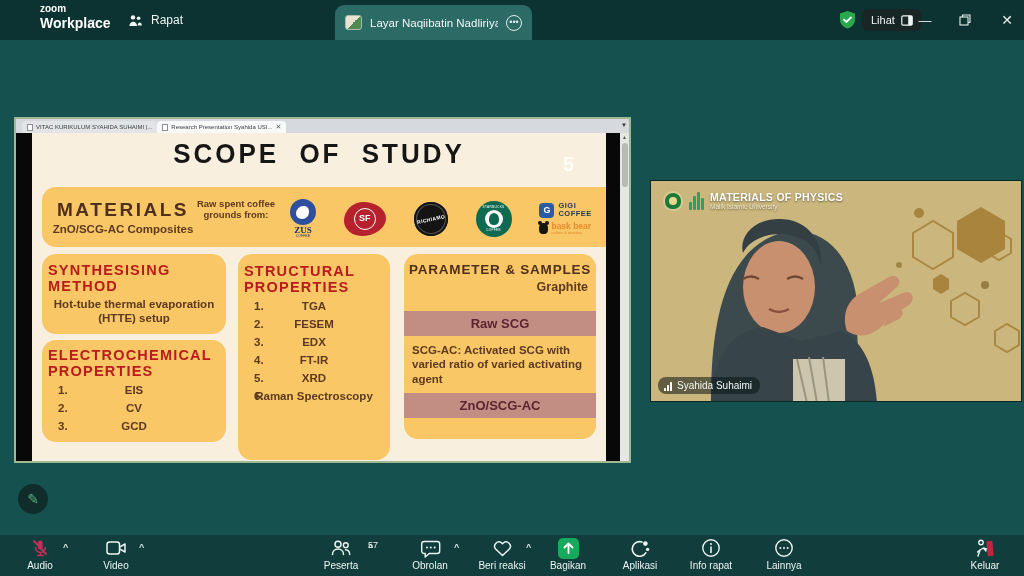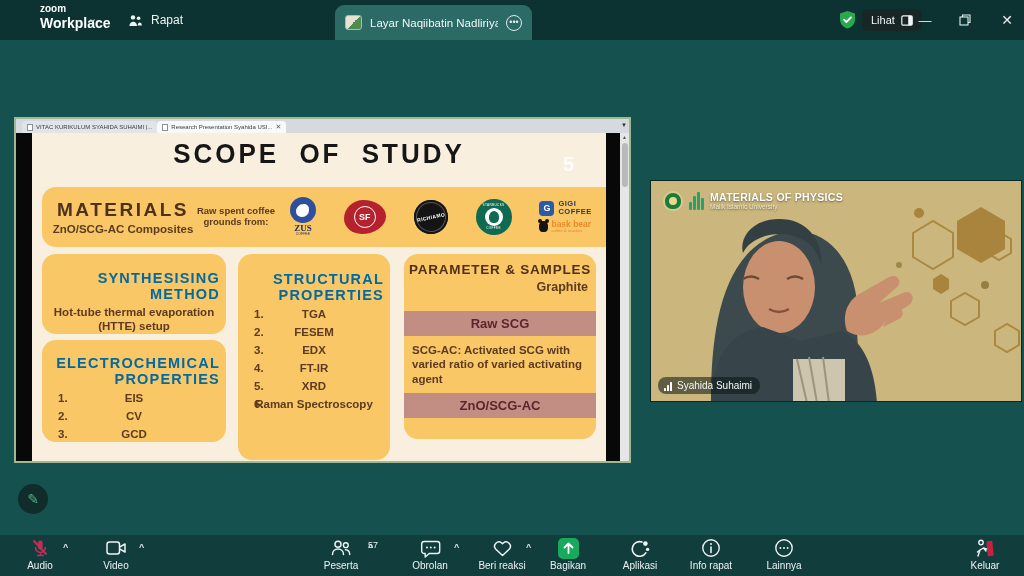--- a/index.html
+++ b/index.html
@@ -37,21 +37,21 @@
   .lb-l { width:16px; } .lb-r { width:14px; }
   .vscroll { width:9px; background:#e6e6e6; position:relative; }
   .vscroll .up { position:absolute; top:0; left:0; width:9px; height:9px; font-size:5px; color:#555; text-align:center; line-height:9px; }
   .vscroll .thumb { position:absolute; top:10px; left:1.5px; width:6px; height:44px; background:#b9b9b9; border-radius:3px; }
 
   
   .slide { position:relative; flex:1; background:#f8efdf; color:#5d3a21; overflow:hidden; }
   .slide-title { position:absolute; top:5px; left:0; right:0; text-align:center; font-size:26px; font-weight:800; letter-spacing:3px; word-spacing:10px; color:#161616; transform:scaleY(1.08); }
   .page-num { position:absolute; top:20px; right:32px; font-size:20px; font-weight:700; color:rgba(255,255,255,0.85); }
   .panel { background:#f9c765; border-radius:14px; color:#5d3a21; }
-  .materials { position:absolute; left:10px; top:54px; width:648px; height:60px; display:flex; align-items:center; padding:4px 8px; }
+  .materials { position:absolute; left:10px; top:54px; width:648px; height:60px; display:flex; align-items:flex-start; padding:12px 8px; }
   .mat-head { width:146px; text-align:center; }
   .mat-head .h { font-size:19px; font-weight:800; letter-spacing:2.5px; color:#4f301a; }
   .mat-head .s { font-size:11.5px; font-weight:800; margin-top:2px; }
   .mat-note { width:80px; font-size:9.5px; font-weight:700; text-align:center; line-height:1.15; }
   .logos { flex:1; display:flex; align-items:center; justify-content:space-around; }
   .lg-col { text-align:center; line-height:1; }
   .lg-circ { border-radius:50%; margin:0 auto; display:flex; align-items:center; justify-content:center; }
   .zus-c { width:26px; height:26px; background:#2e4f9e; }
   .zus-c i { width:13px; height:13px; background:#fff; border-radius:60% 40% 55% 45%; }
   .zus-n { font-family:"Liberation Serif",serif; font-size:9px; font-weight:700; color:#1d2e66; margin-top:1px; }
@@ -70,21 +70,21 @@
   .bear { width:9px; height:11px; background:#141414; border-radius:45% 45% 40% 40%; position:relative; }
   .bear::before, .bear::after { content:""; position:absolute; top:-2px; width:4px; height:4px; background:#141414; border-radius:50%; }
   .bear::before { left:-1px; } .bear::after { right:-1px; }
   .bask-t { text-align:left; color:#e98a2b; line-height:1.05; }
   .bask-t .n { font-size:8.5px; font-weight:800; }
   .bask-t .s { font-size:4.2px; }
   .ken-h { color:#d2232a; font-size:12px; line-height:1; }
   .ken-n { font-family:"Liberation Serif",serif; font-size:11px; font-weight:700; color:#7a1f1f; }
   .ken-s { font-size:3.8px; color:#7a1f1f; letter-spacing:1px; }
 
-  .box-head { font-size:14.5px; font-weight:800; letter-spacing:1.2px; text-align:right; color:#0369a1; line-height:1.12;margin-top:8px; }
+  .box-head { font-size:14.5px; font-weight:800; letter-spacing:1.2px; text-align:left; color:#b91c1c; line-height:1.12; }
   .box-body { font-size:11.5px; font-weight:700; text-align:center; line-height:1.2; }
   .synth { position:absolute; left:10px; top:121px; width:184px; height:80px; padding:8px 6px; }
   .electro { position:absolute; left:10px; top:207px; width:184px; height:102px; padding:7px 6px; }
   .structural { position:absolute; left:206px; top:121px; width:152px; height:206px; padding:9px 6px; }
   ol.num { list-style:none; counter-reset:n; margin-top:3px; }
   ol.num li { counter-increment:n; position:relative; text-align:center; font-size:11.5px; font-weight:700; line-height:1.55; }
   ol.num li::before { content:counter(n) "."; position:absolute; left:10px; top:0; }
   .params { position:absolute; left:372px; top:121px; width:192px; height:185px; padding:8px 0 0; display:flex; flex-direction:column; overflow:hidden; }
   .params .p-head { font-size:13.5px; font-weight:800; letter-spacing:.8px; text-align:center; color:#4f301a; }
   .params .p-plain { font-size:12.5px; font-weight:700; text-align:right; padding:3px 8px 17px; }

